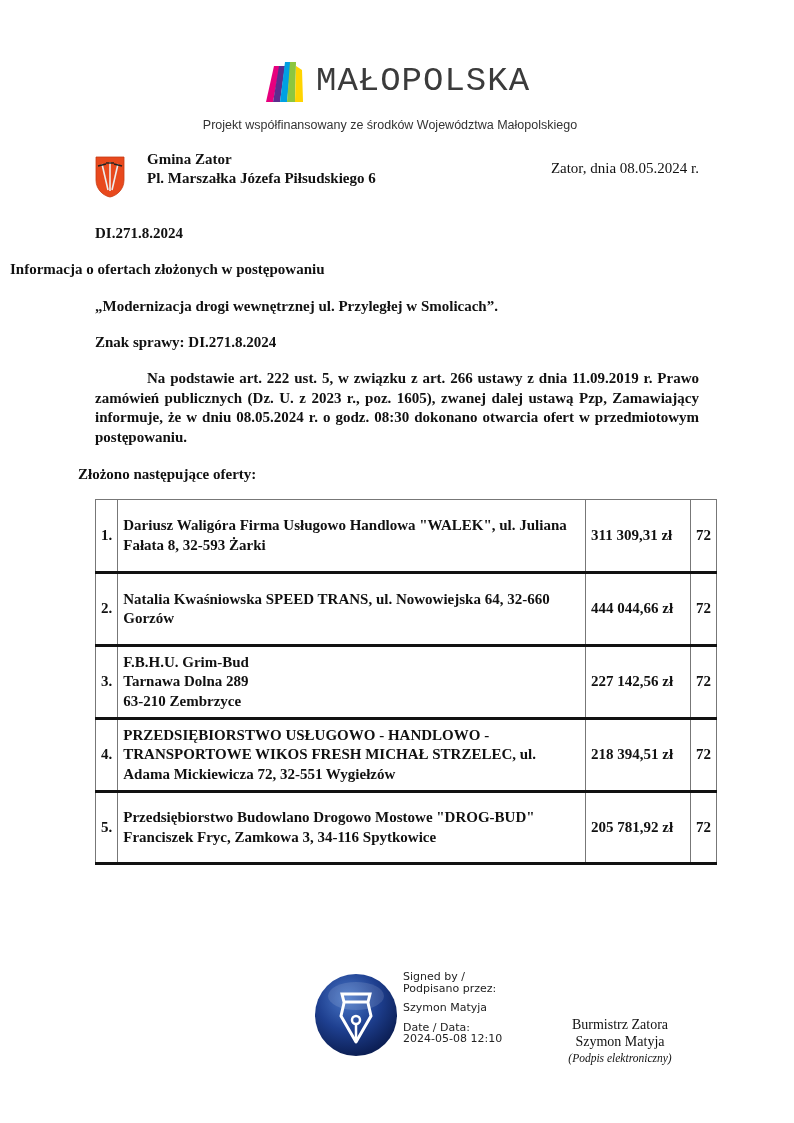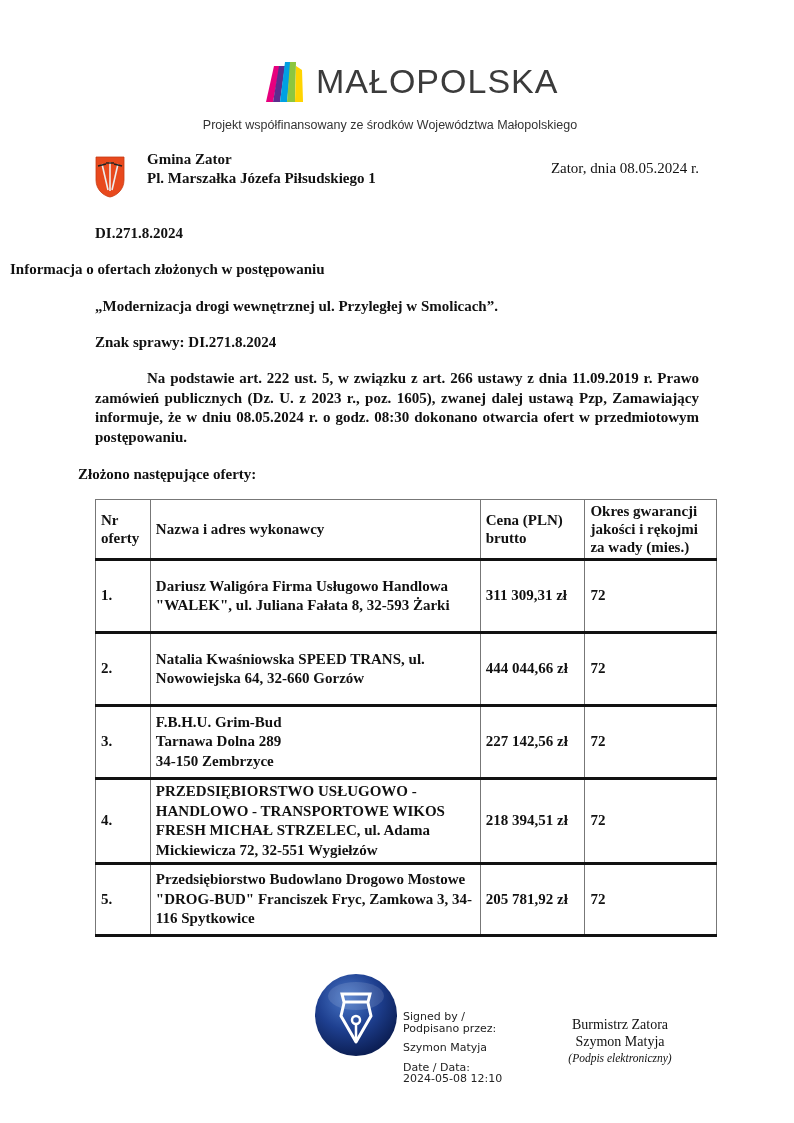--- a/index.html
+++ b/index.html
@@ -3,21 +3,21 @@
   <meta charset="utf-8">
   <style>
     html, body { margin: 0; padding: 0; background: #ffffff; }
     body { width: 794px; height: 1123px; position: relative; overflow: hidden; color: #111; }
     .serif { font-family: "Liberation Serif", "DejaVu Serif", serif; }
     .sans { font-family: "Liberation Sans", "DejaVu Sans", sans-serif; }
 
     
     .logo-wrap { position: absolute; left: 266px; top: 58px; width: 290px; height: 50px; }
     .logo-mark { position: absolute; left: 0; top: 2px; width: 42px; height: 44px; }
-    .logo-text { position: absolute; left: 50px; top: 4px; font-size: 34px; letter-spacing: 1px; color: #3b3b3b; font-family: Liberation Sans, sans-serif; font-weight: normal; }
+    .logo-text { position: absolute; left: 50px; top: 4px; font-size: 34px; letter-spacing: 1px; color: #3b3b3b; font-family: Liberation Mono, monospace; font-weight: normal; }
     .cofinance { position: absolute; left: 0; width: 780px; top: 118px; text-align: center; font-size: 12.5px; color: #333; }
 
     
     .crest { position: absolute; left: 95px; top: 156px; width: 30px; height: 42px; }
     .muni { position: absolute; left: 147px; top: 150px; font-size: 15px; font-weight: bold; line-height: 19px; }
     .place-date { position: absolute; right: 95px; top: 160px; font-size: 15px; }
 
     .ref { position: absolute; left: 95px; top: 225px; font-size: 15px; font-weight: bold; }
     .title { position: absolute; left: 0; width: 794px; top: 261px; text-align: left; font-size: 15px; font-weight: bold; padding-left: 10px; box-sizing: border-box; }
     .subject { position: absolute; left: 95px; top: 298px; font-size: 15px; font-weight: bold; }
@@ -34,21 +34,21 @@
     table.offers tr.row td { border-bottom: 3px solid #111; }
     .c-nr { width: 44px; }
     .c-name { width: 323px; }
     .c-price { width: 94px; white-space: nowrap; }
     .c-warr { width: 122px; }
     .name-just { text-align: justify; text-align-last: left; margin-left: 16px; }
     .r1 { height: 73px; } .r2 { height: 73px; } .r3 { height: 73px; } .r4 { height: 73px; } .r5 { height: 72px; }
 
     
     .seal { position: absolute; left: 313px; top: 972px; width: 86px; height: 86px; }
-    .sig-info { position: absolute; left: 403px; top: 971px; font-size: 11px; color: #222; font-family: "DejaVu Sans", sans-serif; line-height: 11.5px; margin-top: 40px; }
+    .sig-info { position: absolute; left: 403px; top: 971px; font-size: 11px; color: #222; font-family: "DejaVu Sans", sans-serif; line-height: 11.5px; }
     .sig-info .gap { height: 8px; }
     .mayor { position: absolute; left: 560px; top: 980px; font-size: 14px; text-align: center; width: 120px; line-height: 17px; margin-top: 36px; }
     .mayor .e-sig { font-style: italic; font-size: 11.5px; }
   </style>
 </head>
 <body>
 
 <div class="logo-wrap">
   <svg class="logo-mark" viewBox="0 0 42 44">
     <polygon points="0,42 8,6 14,6 7,42" fill="#e6007e"></polygon>
@@ -66,57 +66,51 @@
   <line x1="7" y1="8" x2="13" y2="34" stroke="#eee" stroke-width="1.6"></line>
   <line x1="15" y1="6" x2="15" y2="35" stroke="#eee" stroke-width="1.6"></line>
   <line x1="23" y1="8" x2="17" y2="34" stroke="#eee" stroke-width="1.6"></line>
   <line x1="3" y1="10" x2="11" y2="8" stroke="#222" stroke-width="1.4"></line>
   <line x1="11" y1="7" x2="19" y2="7" stroke="#222" stroke-width="1.4"></line>
   <line x1="19" y1="8" x2="27" y2="10" stroke="#222" stroke-width="1.4"></line>
 </svg>
 
 <div class="muni serif">
   <div>Gmina Zator</div>
-  <div>Pl. Marszałka Józefa Piłsudskiego 1</div>
+  <div>Pl. Marszałka Józefa Piłsudskiego 6</div>
 </div>
 <div class="place-date serif">Zator, dnia 08.05.2024 r.</div>
 
 <div class="ref serif">DI.271.8.2024</div>
 <div class="title serif">Informacja o ofertach złożonych w postępowaniu</div>
 <div class="subject serif">„Modernizacja drogi wewnętrznej ul. Przyległej w Smolicach”.</div>
 <div class="case serif">Znak sprawy: DI.271.8.2024</div>
 <div class="body-para serif">Na podstawie art. 222 ust. 5, w związku z art. 266 ustawy z dnia 11.09.2019 r. Prawo zamówień publicznych (Dz. U. z 2023 r., poz. 1605), zwanej dalej ustawą Pzp, Zamawiający informuje, że w dniu 08.05.2024 r. o godz. 08:30 dokonano otwarcia ofert w przedmiotowym postępowaniu.</div>
 <div class="offers-label serif">Złożono następujące oferty:</div>
 
 <table class="offers serif">
   <tbody>
-      <tr class="hdr">
-    <th class="c-nr">Nr oferty</th>
-    <th class="c-name">Nazwa i adres wykonawcy</th>
-    <th class="c-price" style="white-space:normal">Cena (PLN) brutto</th>
-    <th class="c-warr">Okres gwarancji jakości i rękojmi za wady (mies.)</th>
-  </tr>
   <tr class="row r1">
     <td>1.</td>
     <td class="name-just">Dariusz Waligóra Firma Usługowo Handlowa "WALEK", ul. Juliana Fałata 8, 32-593 Żarki</td>
     <td class="c-price">311 309,31 zł</td>
     <td>72</td>
   </tr>
   <tr class="row r2">
     <td>2.</td>
     <td class="name-just">Natalia Kwaśniowska SPEED TRANS, ul. Nowowiejska 64, 32-660 Gorzów</td>
     <td class="c-price">444 044,66 zł</td>
     <td>72</td>
   </tr>
   <tr class="row r3">
     <td>3.</td>
     <td>
       <div>F.B.H.U. Grim-Bud</div>
       <div>Tarnawa Dolna 289</div>
-      <div>34-150 Zembrzyce</div>
+      <div>63-210 Zembrzyce</div>
     </td>
     <td class="c-price">227 142,56 zł</td>
     <td>72</td>
   </tr>
   <tr class="row r4">
     <td>4.</td>
     <td class="name-just">PRZEDSIĘBIORSTWO USŁUGOWO - HANDLOWO - TRANSPORTOWE WIKOS FRESH MICHAŁ STRZELEC, ul. Adama Mickiewicza 72, 32-551 Wygiełzów</td>
     <td class="c-price">218 394,51 zł</td>
     <td>72</td>
   </tr>

